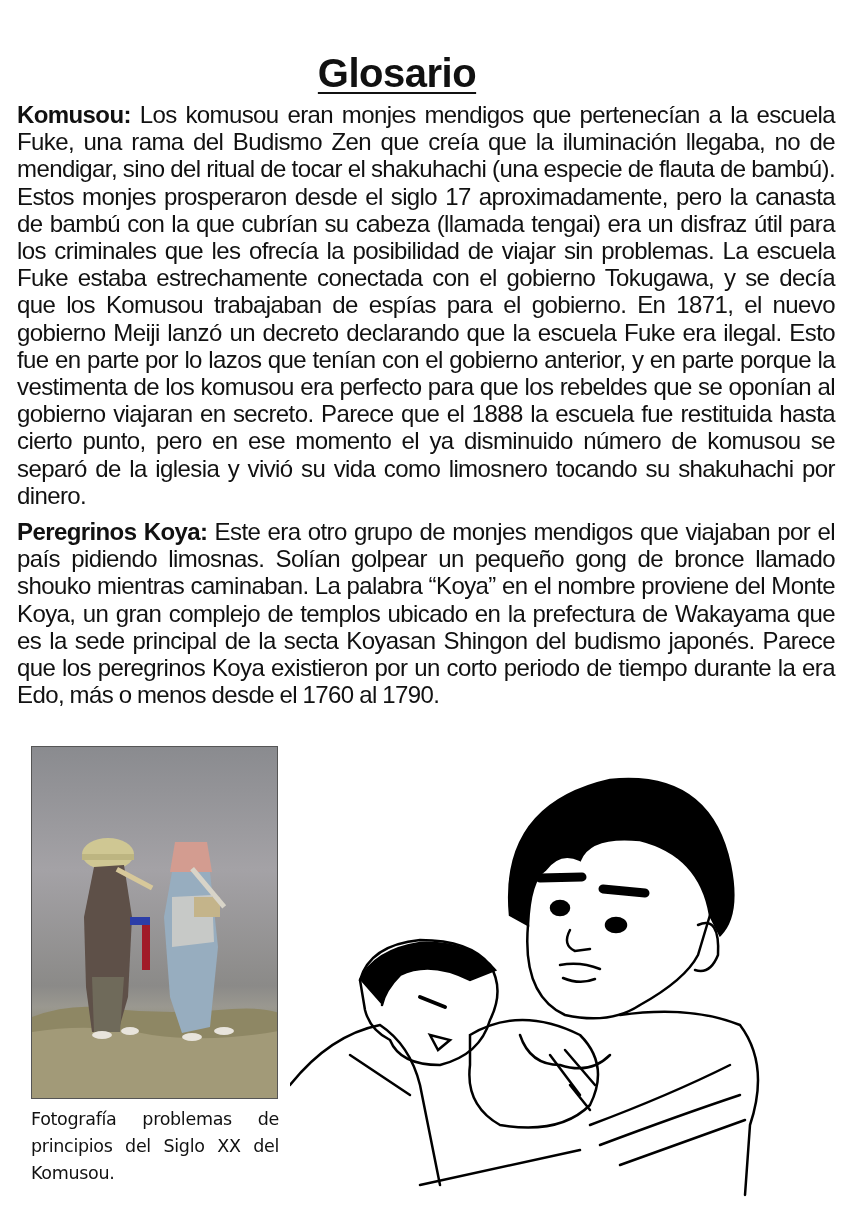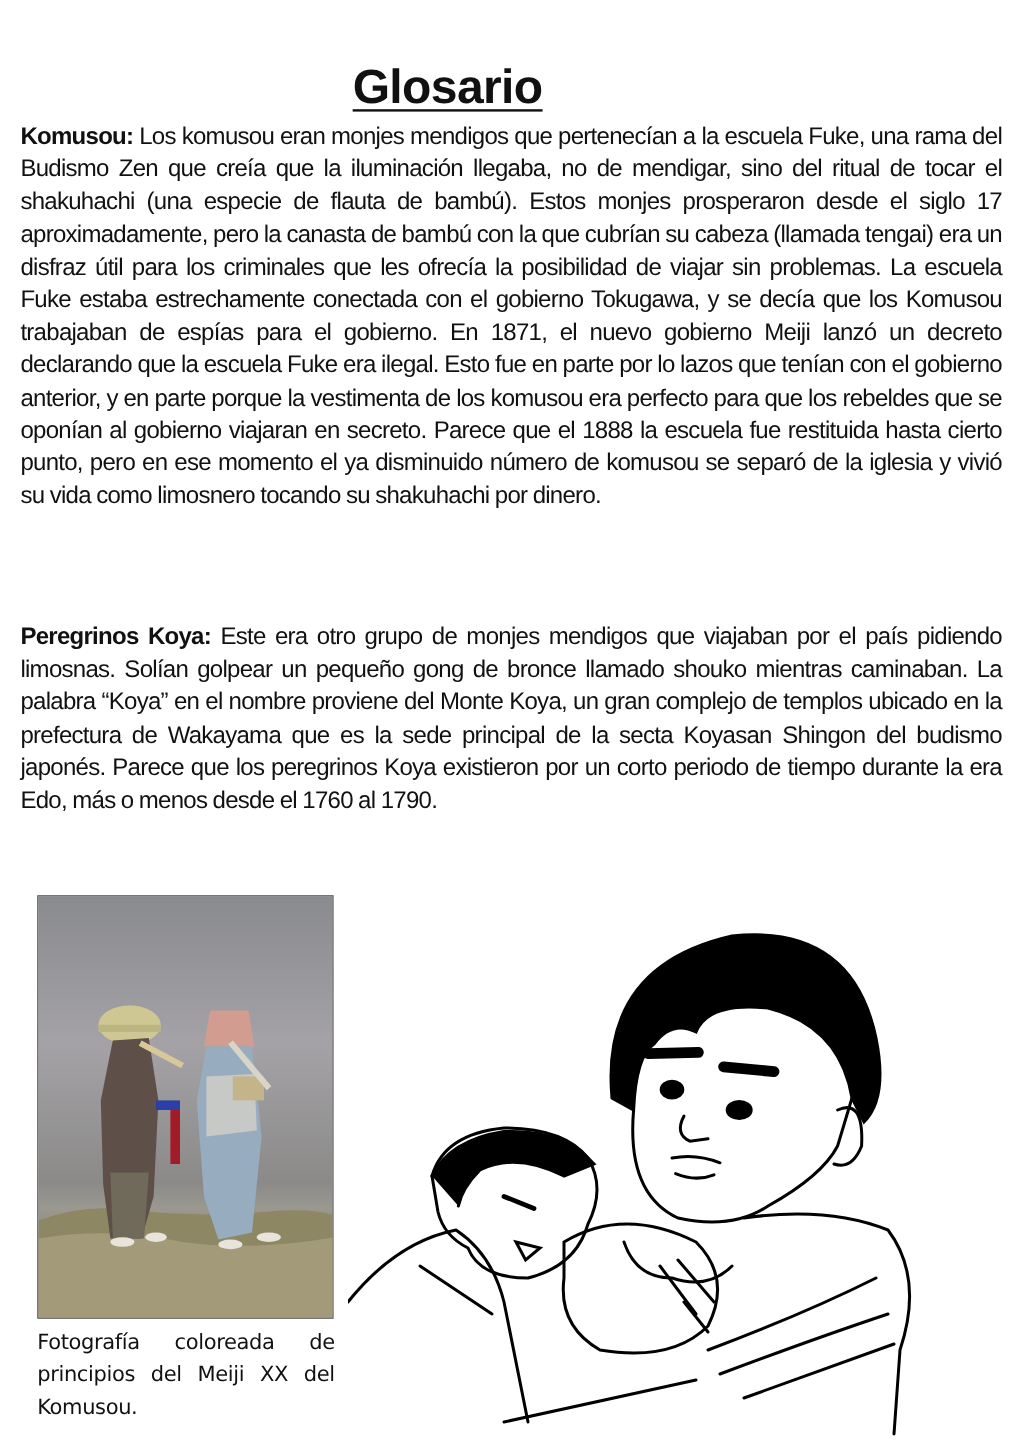--- a/index.html
+++ b/index.html
@@ -1,25 +1,25 @@
 <!DOCTYPE html>
 <html><head>
   <meta charset="utf-8">
   <style>
     html, body { margin: 0; padding: 0; background: #ffffff; }
     body { width: 850px; height: 1207px; position: relative; overflow: hidden; color: #111; }
     .title {
       position: absolute; left: 0; top: 48px; width: 746px; text-align: center;
       font-family: "Liberation Sans", sans-serif; font-weight: bold; font-size: 40px;
       text-decoration: underline; text-underline-offset: 5px; text-decoration-thickness: 2px;
-      letter-spacing: -0.5px; line-height: 50px;
+      letter-spacing: -0.5px; line-height: 50px; padding-left: 24px;
     }
     .para {
       position: absolute; left: 17px; width: 818px;
-      font-family: "Liberation Sans", sans-serif; font-size: 20px; line-height: 27.2px;
+      font-family: "Liberation Sans", sans-serif; font-size: 24px; line-height: 27.2px;
       text-align: justify; letter-spacing: -0.6px; word-spacing: -0.5px;
     }
     .para b { font-weight: bold; }
     #p1 { top: 101px; }
     #p2 { top: 518px; }
     .photo {
       position: absolute; left: 31px; top: 746px; width: 247px; height: 353px;
       border: 1px solid #555; box-sizing: border-box; overflow: hidden;
       background: linear-gradient(180deg, #8a8b8f 0%, #a4a2a6 35%, #8b8a88 68%, #9a9890 74%, #8a8566 86%, #a39a7a 100%);
     }
@@ -59,21 +59,21 @@
     <rect x="162" y="150" width="26" height="20" fill="#c4b48a"></rect>
     <rect x="162" y="120" width="50" height="5" transform="rotate(50 162 120)" fill="#d8d4c8"></rect>
 
     <ellipse cx="70" cy="288" rx="10" ry="4" fill="#e8e4dc"></ellipse>
     <ellipse cx="98" cy="284" rx="9" ry="4" fill="#e8e4dc"></ellipse>
     <ellipse cx="160" cy="290" rx="10" ry="4" fill="#e8e4dc"></ellipse>
     <ellipse cx="192" cy="284" rx="10" ry="4" fill="#e8e4dc"></ellipse>
   </svg>
 </div>
 
-<div class="caption">Fotografía coloreada de principios del Meiji XX del Komusou.</div>
+<div class="caption">Fotografía problemas de principios del Siglo XX del Komusou.</div>
 
 <div class="art">
   <svg width="560" height="440" viewBox="0 0 560 440" fill="none" stroke="#000" stroke-width="2.5" stroke-linecap="round">
 
     <path d="M220 150 Q210 40 320 15 Q420 5 440 100 Q450 150 430 170 L420 150 Q410 90 350 75 Q300 70 290 95 Q270 85 255 105 Q240 115 238 160 Z" fill="#000"></path>
 
     <path d="M238 160 Q232 230 275 250 Q320 260 350 240 Q395 215 408 190 L420 150"></path>
     <path d="M408 160 Q430 150 428 190 Q420 210 405 205"></path>
 
     <path d="M250 113 L292 112" stroke-width="9"></path>

